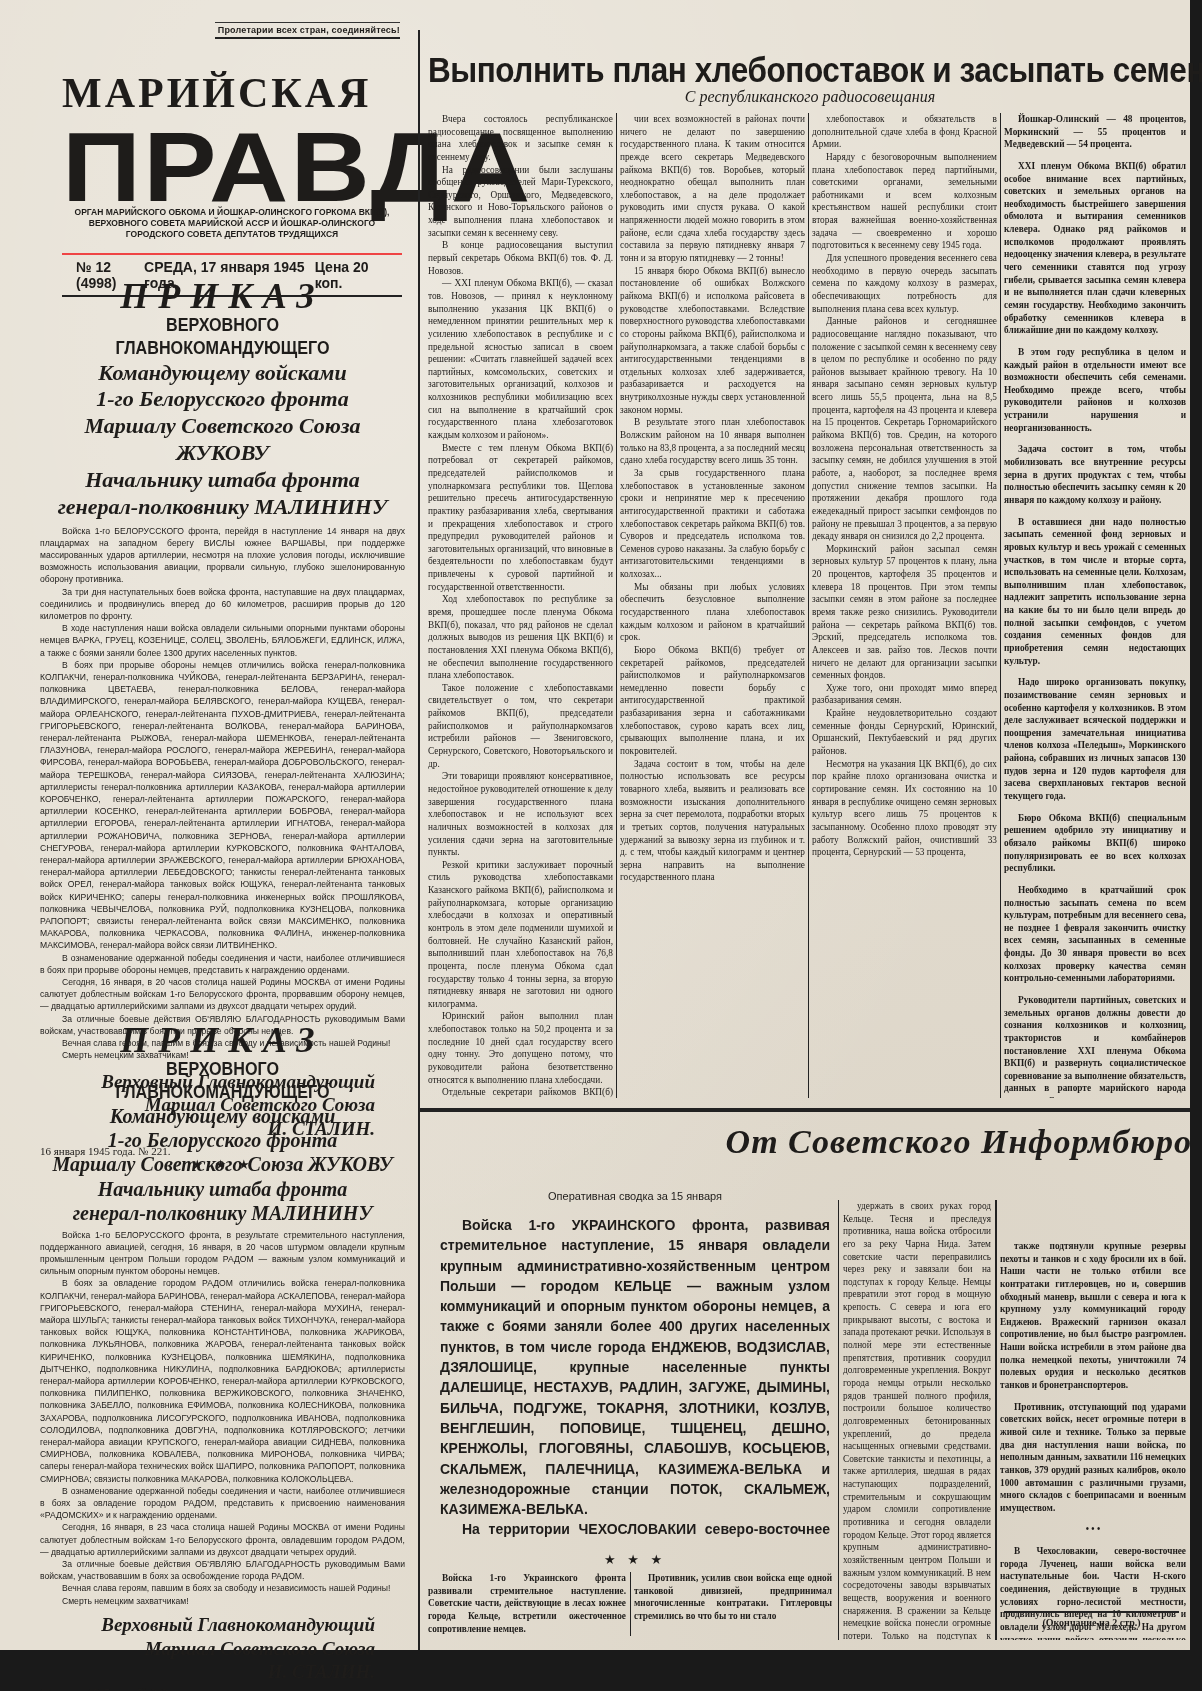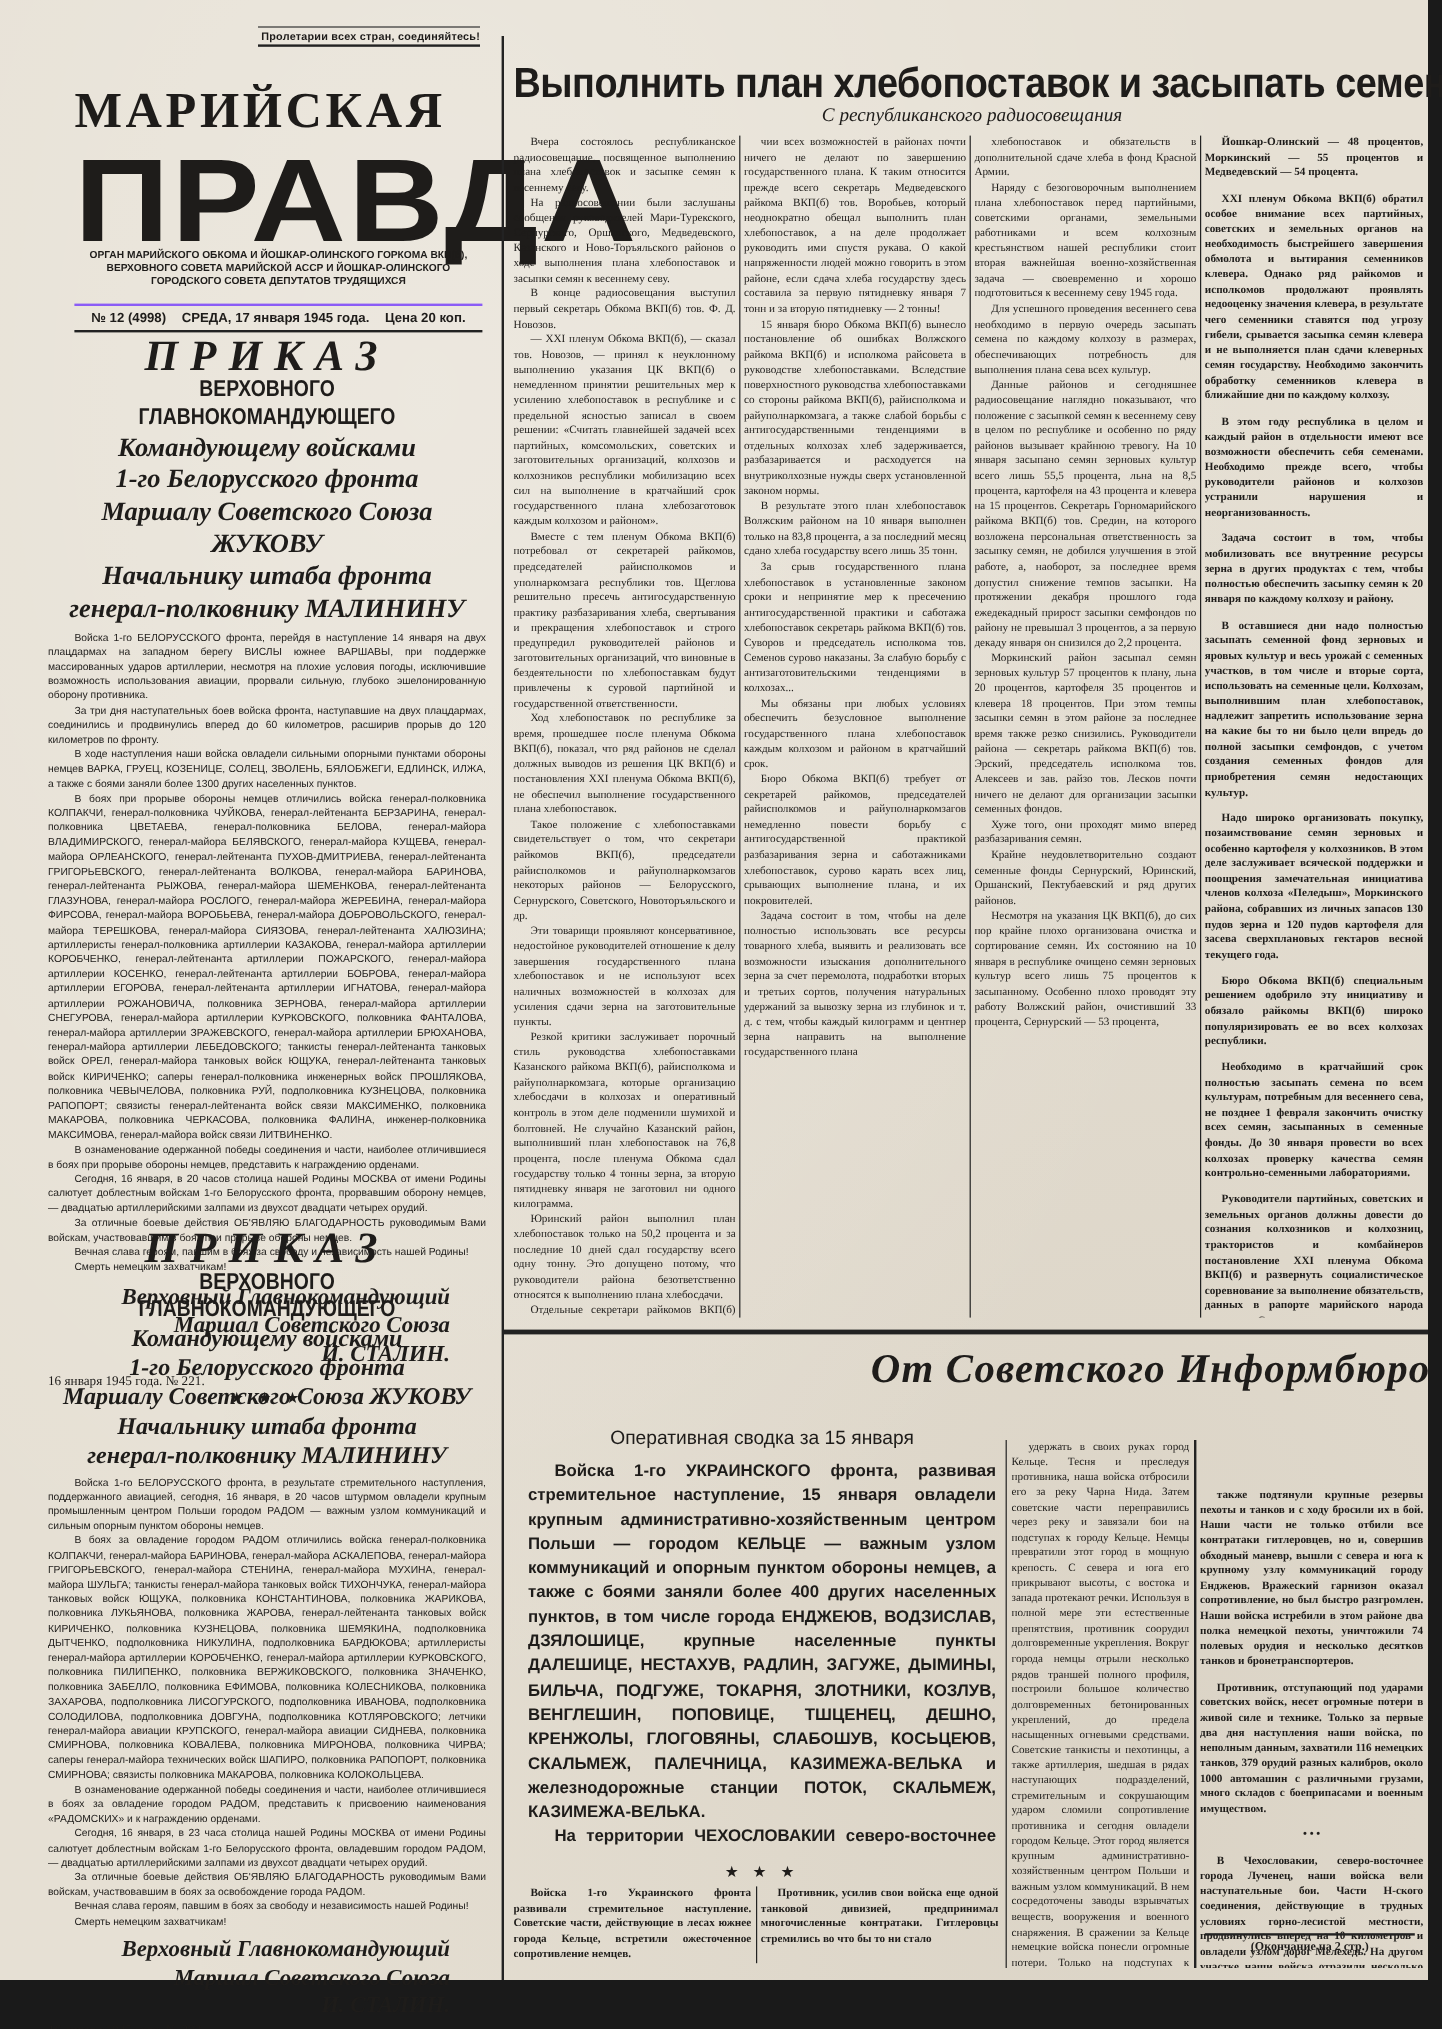--- a/index.html
+++ b/index.html
@@ -8,39 +8,39 @@
   .page:before{content:"";position:absolute;inset:0;background:radial-gradient(ellipse at 30% 20%,rgba(255,255,255,.25),transparent 60%),radial-gradient(ellipse at 80% 90%,rgba(120,100,70,.10),transparent 60%);pointer-events:none;}
   .abs{position:absolute;}
   .vr{position:absolute;width:2px;background:#222;}
   .hr{position:absolute;height:2px;background:#222;}
   .hr.thick{height:4px;}
   
   .slogan{left:215px;top:22px;width:185px;font-size:9px;font-weight:bold;border-top:1px solid #333;border-bottom:2px solid #222;padding:2px 0;text-align:right;letter-spacing:.2px;}
   .paper1{left:62px;top:72px;font-family:"Liberation Serif",serif;font-weight:bold;font-size:42px;letter-spacing:3px;line-height:1;}
   .paper2{left:62px;top:118px;font-family:"Liberation Sans",sans-serif;font-weight:bold;font-size:98px;letter-spacing:2px;line-height:1;transform:scaleX(1.12);transform-origin:left;}
   .organ{left:62px;top:207px;width:340px;font-size:8.5px;font-weight:bold;text-align:center;line-height:1.3;}
-  .issue{left:62px;top:253px;width:340px;font-size:11px;font-weight:bold;display:flex;justify-content:space-between;border-top:2px solid #8b5cf6;border-bottom:2px solid #222;padding:4px 14px;box-sizing:border-box;}
+  .issue{left:62px;top:253px;width:340px;font-size:14px;font-weight:bold;display:flex;justify-content:space-between;border-top:2px solid #ef4444;border-bottom:2px solid #222;padding:4px 14px;box-sizing:border-box;}
   
   .pr-title{font-family:"Liberation Serif",serif;font-style:italic;font-weight:bold;font-size:36px;letter-spacing:10px;text-align:center;line-height:1;}
   .pr-sub{font-family:"Liberation Sans",sans-serif;font-weight:bold;font-size:19px;text-align:center;transform:scaleX(.85);line-height:1.2;}
   .pr-it{font-family:"Liberation Serif",serif;font-style:italic;font-weight:bold;font-size:22px;text-align:center;line-height:1.22;}
   .body-s{font-size:8.6px;line-height:1.42;text-align:justify;}
   .body-s p{margin:0;text-indent:22px;}
   .sig{font-family:"Liberation Serif",serif;font-style:italic;font-weight:bold;font-size:19px;text-align:right;line-height:1.25;padding-right:30px;}
   .date{font-family:"Liberation Serif",serif;font-size:11px;}
   .stars{text-align:center;font-size:13px;letter-spacing:4px;}
   
   .headline{left:428px;top:52px;width:764px;font-weight:bold;font-size:35px;letter-spacing:-.5px;line-height:1;transform:scaleX(.9);transform-origin:left;white-space:nowrap;}
   .subhead{left:428px;top:88px;width:764px;text-align:center;font-family:"Liberation Serif",serif;font-style:italic;font-size:16px;}
   .col{position:absolute;font-family:"Liberation Serif",serif;font-size:9.3px;line-height:1.36;text-align:justify;}
   .col p{margin:0;text-indent:14px;}
   .col p.gap{margin-top:9px;}
   
   .ib-title{left:428px;top:1123px;width:764px;text-align:right;font-family:"Liberation Serif",serif;font-style:italic;font-weight:bold;font-size:34px;letter-spacing:1px;}
-  .ib-sub{left:440px;top:1190px;width:390px;text-align:center;font-size:16px;}
+  .ib-sub{left:440px;top:1190px;width:390px;text-align:center;font-size:11px;}
   .ib-body{left:440px;top:1215px;width:390px;font-size:14px;line-height:1.45;font-weight:bold;text-align:justify;}
   .ib-body p{margin:0;text-indent:22px;}
   .cont{font-family:"Liberation Serif",serif;font-weight:bold;font-size:10px;text-align:center;}
 </style>
 </head>
 <body>
 
 <div class="page">
 
   <div class="abs slogan">Пролетарии всех стран, соединяйтесь!</div>
@@ -111,21 +111,21 @@
   <div class="abs headline">Выполнить план хлебопоставок и засыпать семена</div>
   <div class="abs subhead">С республиканского радиосовещания</div>
 
   <div class="col" style="left:428px;top:113px;width:185px;height:985px;overflow:hidden;">
     <p>Вчера состоялось республиканское радиосовещание, посвященное выполнению плана хлебопоставок и засыпке семян к весеннему севу.</p>
     <p>На радиосовещании были заслушаны сообщения руководителей Мари-Турекского, Сернурского, Оршанского, Медведевского, Казанского и Ново-Торъяльского районов о ходе выполнения плана хлебопоставок и засыпки семян к весеннему севу.</p>
     <p>В конце радиосовещания выступил первый секретарь Обкома ВКП(б) тов. Ф. Д. Новозов.</p>
     <p>— XXI пленум Обкома ВКП(б), — сказал тов. Новозов, — принял к неуклонному выполнению указания ЦК ВКП(б) о немедленном принятии решительных мер к усилению хлебопоставок в республике и с предельной ясностью записал в своем решении: «Считать главнейшей задачей всех партийных, комсомольских, советских и заготовительных организаций, колхозов и колхозников республики мобилизацию всех сил на выполнение в кратчайший срок государственного плана хлебозаготовок каждым колхозом и районом».</p>
     <p>Вместе с тем пленум Обкома ВКП(б) потребовал от секретарей райкомов, председателей райисполкомов и уполнаркомзага республики тов. Щеглова решительно пресечь антигосударственную практику разбазаривания хлеба, свертывания и прекращения хлебопоставок и строго предупредил руководителей районов и заготовительных организаций, что виновные в бездеятельности по хлебопоставкам будут привлечены к суровой партийной и государственной ответственности.</p>
     <p>Ход хлебопоставок по республике за время, прошедшее после пленума Обкома ВКП(б), показал, что ряд районов не сделал должных выводов из решения ЦК ВКП(б) и постановления XXI пленума Обкома ВКП(б), не обеспечил выполнение государственного плана хлебопоставок.</p>
-    <p>Такое положение с хлебопоставками свидетельствует о том, что секретари райкомов ВКП(б), председатели райисполкомов и райуполнаркомзагов некоторых районов — Белорусского, Сернурского, Советского, Новоторъяльского и др.</p>
+    <p>Такое положение с хлебопоставками свидетельствует о том, что секретари райкомов ВКП(б), председатели райисполкомов и райуполнаркомзагов истребили районов — Звениговского, Сернурского, Советского, Новоторъяльского и др.</p>
     <p>Эти товарищи проявляют консервативное, недостойное руководителей отношение к делу завершения государственного плана хлебопоставок и не используют всех наличных возможностей в колхозах для усиления сдачи зерна на заготовительные пункты.</p>
     <p>Резкой критики заслуживает порочный стиль руководства хлебопоставками Казанского райкома ВКП(б), райисполкома и райуполнаркомзага, которые организацию хлебосдачи в колхозах и оперативный контроль в этом деле подменили шумихой и болтовней. Не случайно Казанский район, выполнивший план хлебопоставок на 76,8 процента, после пленума Обкома сдал государству только 4 тонны зерна, за вторую пятидневку января не заготовил ни одного килограмма.</p>
     <p>Юринский район выполнил план хлебопоставок только на 50,2 процента и за последние 10 дней сдал государству всего одну тонну. Это допущено потому, что руководители района безответственно относятся к выполнению плана хлебосдачи.</p>
     <p>Отдельные секретари райкомов ВКП(б) проявляют недисциплинированность в выполнении решений пленума Обкома ВКП(б) о хлебопоставках и при нали-</p>
   </div>
   <div class="vr" style="left:616px;top:113px;height:985px;width:1px;"></div>
 
   <div class="col" style="left:620px;top:113px;width:185px;height:985px;overflow:hidden;">
     <p>чии всех возможностей в районах почти ничего не делают по завершению государственного плана. К таким относится прежде всего секретарь Медведевского райкома ВКП(б) тов. Воробьев, который неоднократно обещал выполнить план хлебопоставок, а на деле продолжает руководить ими спустя рукава. О какой напряженности людей можно говорить в этом районе, если сдача хлеба государству здесь составила за первую пятидневку января 7 тонн и за вторую пятидневку — 2 тонны!</p>
     <p>15 января бюро Обкома ВКП(б) вынесло постановление об ошибках Волжского райкома ВКП(б) и исполкома райсовета в руководстве хлебопоставками. Вследствие поверхностного руководства хлебопоставками со стороны райкома ВКП(б), райисполкома и райуполнаркомзага, а также слабой борьбы с антигосударственными тенденциями в отдельных колхозах хлеб задерживается, разбазаривается и расходуется на внутриколхозные нужды сверх установленной законом нормы.</p>

